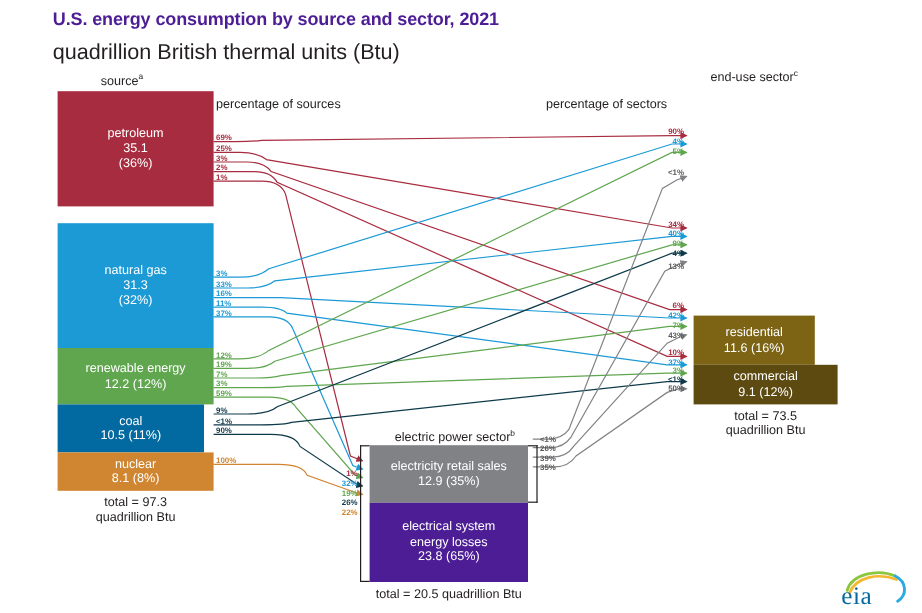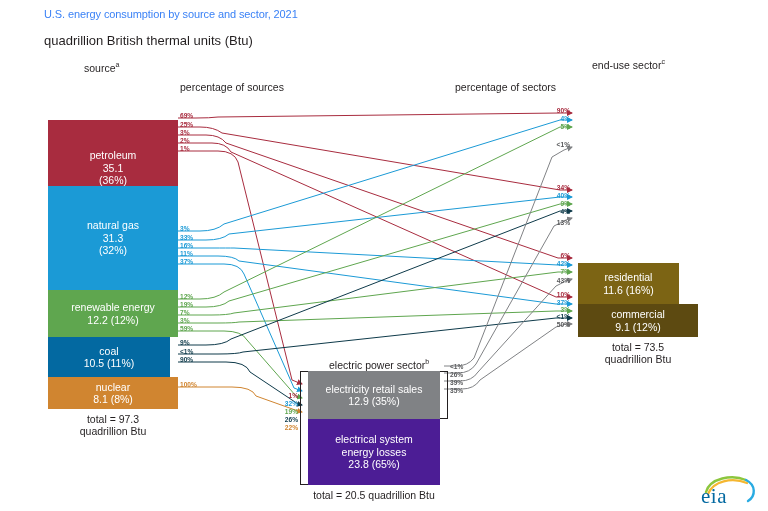--- a/index.html
+++ b/index.html
@@ -8,26 +8,26 @@
     background:#ffffff;
     font-family:"Liberation Sans", sans-serif;
     color:#231f20;
     overflow:hidden;
     position:relative;
   }
   #stage{position:absolute;left:0;top:0;width:768px;height:511px;}
 
   .title{
     position:absolute;left:44px;top:8px;
-    font-size:11px;font-weight:normal;letter-spacing:-0.1px;
-    color:#3b82f6;
+    font-size:15px;font-weight:bold;letter-spacing:-0.1px;
+    color:#4c1d95;
   }
   .subtitle{
     position:absolute;left:44px;top:33px;
-    font-size:13px;color:#231f20;
+    font-size:18px;color:#231f20;
   }
 
   .colhead{
     position:absolute;font-size:10.5px;color:#231f20;
     white-space:nowrap;
   }
   .colhead sup{font-size:7px;vertical-align:super;}
 
   
   .blk{
@@ -131,21 +131,21 @@
 
       <path stroke="#d08530" marker-end="url(#aU)" d="M178,387 L232,387 Q252,387 256,396 L298,411 L302,412"></path>
 
       <path stroke="#808285" marker-end="url(#aG)" d="M444,366 L456,366 Q468,366 474,358 L552,157 L564,150 L572,147"></path>
       <path stroke="#808285" marker-end="url(#aG)" d="M444,373 L458,373 Q470,373 476,364 L554,226 L566,220 L572,218"></path>
       <path stroke="#808285" marker-end="url(#aG)" d="M444,381 L460,381 Q472,381 478,372 L556,286 L566,281 L572,279"></path>
       <path stroke="#808285" marker-end="url(#aG)" d="M444,389 L462,389 Q474,389 480,380 L556,327 L566,324 L572,324"></path>
     </g>
   </svg>
 
-  <div class="blk" style="left:48px;top:76px;width:130px;height:96px;background:#a82c3f;margin-top:44px;">
+  <div class="blk" style="left:48px;top:76px;width:130px;height:96px;background:#a82c3f;">
     <span>petroleum</span>
     <span>35.1</span>
     <span>(36%)</span>
   </div>
   <div class="blk" style="left:48px;top:186px;width:130px;height:104px;background:#1b9ad6;">
     <span>natural gas</span>
     <span>31.3</span>
     <span>(32%)</span>
   </div>
   <div class="blk" style="left:48px;top:290px;width:130px;height:47px;background:#5fa64f;">

